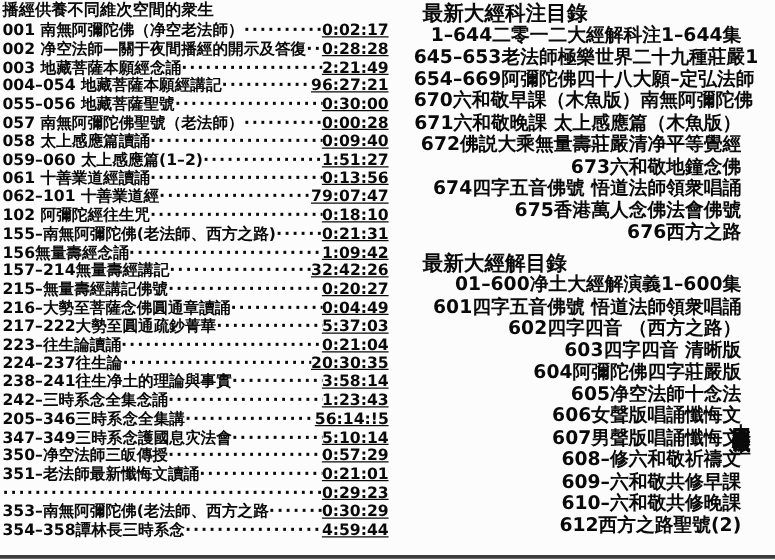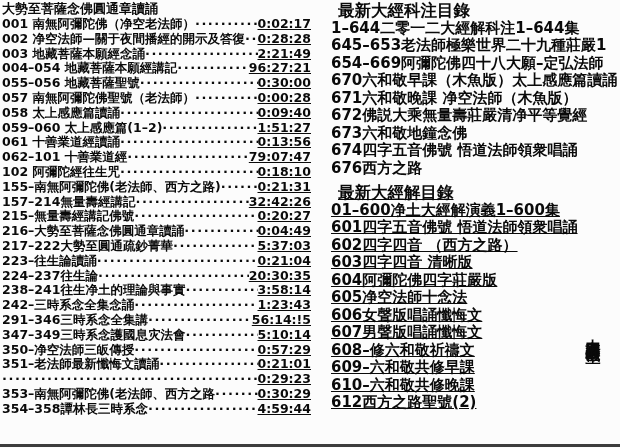--- a/index.html
+++ b/index.html
@@ -57,22 +57,23 @@
     font-size: 16.5px;
     line-height: 17.5px;
     padding-left: 7px;
     white-space: nowrap;
     margin: 0;
   }
   .sec-item {
     font-size: 15px;
     line-height: 17.5px;
     white-space: nowrap;
-  }
-  .sec2 { margin-top: 7px; text-decoration: underline; }
+    text-align: right;
+  }
+  .sec2 { margin-top: 7px; }
   .side-note {
     position: absolute;
     left: 583px;
     top: 327px;
     writing-mode: vertical-rl;
     font-size: 15px;
     letter-spacing: 1.6px;
     white-space: nowrap;
   }
   .bottom-rule {
@@ -83,21 +84,21 @@
     height: 3px;
     background: #3d3d3d;
   }
 </style>
 </head>
 <body>
 
 <div class="page" style="background: rgb(252, 252, 252); color: rgb(10, 10, 10);">
 
   <div class="left-col">
-    <div class="left-header">大勢至菩薩念佛圓通章讀誦</div>
+    <div class="left-header">播經供養不同維次空間的衆生</div>
     <div id="track-rows">
         <div class="row">
           <span class="t">001 南無阿彌陀佛（净空老法師）</span>
           <span class="leader"></span>
           <span class="d">0:02:17</span>
         </div>
         <div class="row">
           <span class="t">002 净空法師—關于夜間播經的開示及答復</span>
           <span class="leader"></span>
           <span class="d">0:28:28</span>
@@ -146,20 +147,25 @@
           <span class="t">102 阿彌陀經往生咒</span>
           <span class="leader"></span>
           <span class="d">0:18:10</span>
         </div>
         <div class="row">
           <span class="t">155–南無阿彌陀佛(老法師、西方之路)</span>
           <span class="leader"></span>
           <span class="d">0:21:31</span>
         </div>
         <div class="row">
+          <span class="t">156無量壽經念誦</span>
+          <span class="leader"></span>
+          <span class="d">1:09:42</span>
+        </div>
+        <div class="row">
           <span class="t">157–214無量壽經講記</span>
           <span class="leader"></span>
           <span class="d">32:42:26</span>
         </div>
         <div class="row">
           <span class="t">215–無量壽經講記佛號</span>
           <span class="leader"></span>
           <span class="d">0:20:27</span>
         </div>
         <div class="row">
@@ -186,21 +192,21 @@
           <span class="t">238–241往生净土的理論與事實</span>
           <span class="leader"></span>
           <span class="d">3:58:14</span>
         </div>
         <div class="row">
           <span class="t">242–三時系念全集念誦</span>
           <span class="leader"></span>
           <span class="d">1:23:43</span>
         </div>
         <div class="row">
-          <span class="t">291–346三時系念全集講</span>
+          <span class="t">205–346三時系念全集講</span>
           <span class="leader"></span>
           <span class="d">56:14:!5</span>
         </div>
         <div class="row">
           <span class="t">347–349三時系念護國息灾法會</span>
           <span class="leader"></span>
           <span class="d">5:10:14</span>
         </div>
         <div class="row">
           <span class="t">350–净空法師三皈傳授</span>
@@ -229,25 +235,26 @@
       </div>
   </div>
 
   <div class="right-col">
     <section>
       <div class="sec-title">最新大經科注目錄</div>
       <div id="sec-items-0">
           <div class="sec-item">1–644二零一二大經解科注1–644集</div>
           <div class="sec-item">645–653老法師極樂世界二十九種莊嚴1</div>
           <div class="sec-item">654–669阿彌陀佛四十八大願–定弘法師</div>
-          <div class="sec-item">670六和敬早課（木魚版）太上感應篇讀誦</div>
-          <div class="sec-item">671六和敬晚課 净空法師（木魚版）</div>
+          <div class="sec-item">670六和敬早課（木魚版）南無阿彌陀佛</div>
+          <div class="sec-item">671六和敬晚課 太上感應篇（木魚版）</div>
           <div class="sec-item">672佛説大乘無量壽莊嚴清净平等覺經</div>
           <div class="sec-item">673六和敬地鐘念佛</div>
           <div class="sec-item">674四字五音佛號 悟道法師領衆唱誦</div>
+          <div class="sec-item">675香港萬人念佛法會佛號</div>
           <div class="sec-item">676西方之路</div>
         </div>
     </section>
     <section class="sec2">
       <div class="sec-title">最新大經解目錄</div>
       <div id="sec-items-1">
           <div class="sec-item">01–600净土大經解演義1–600集</div>
           <div class="sec-item">601四字五音佛號 悟道法師領衆唱誦</div>
           <div class="sec-item">602四字四音 （西方之路）</div>
           <div class="sec-item">603四字四音 清晰版</div>

